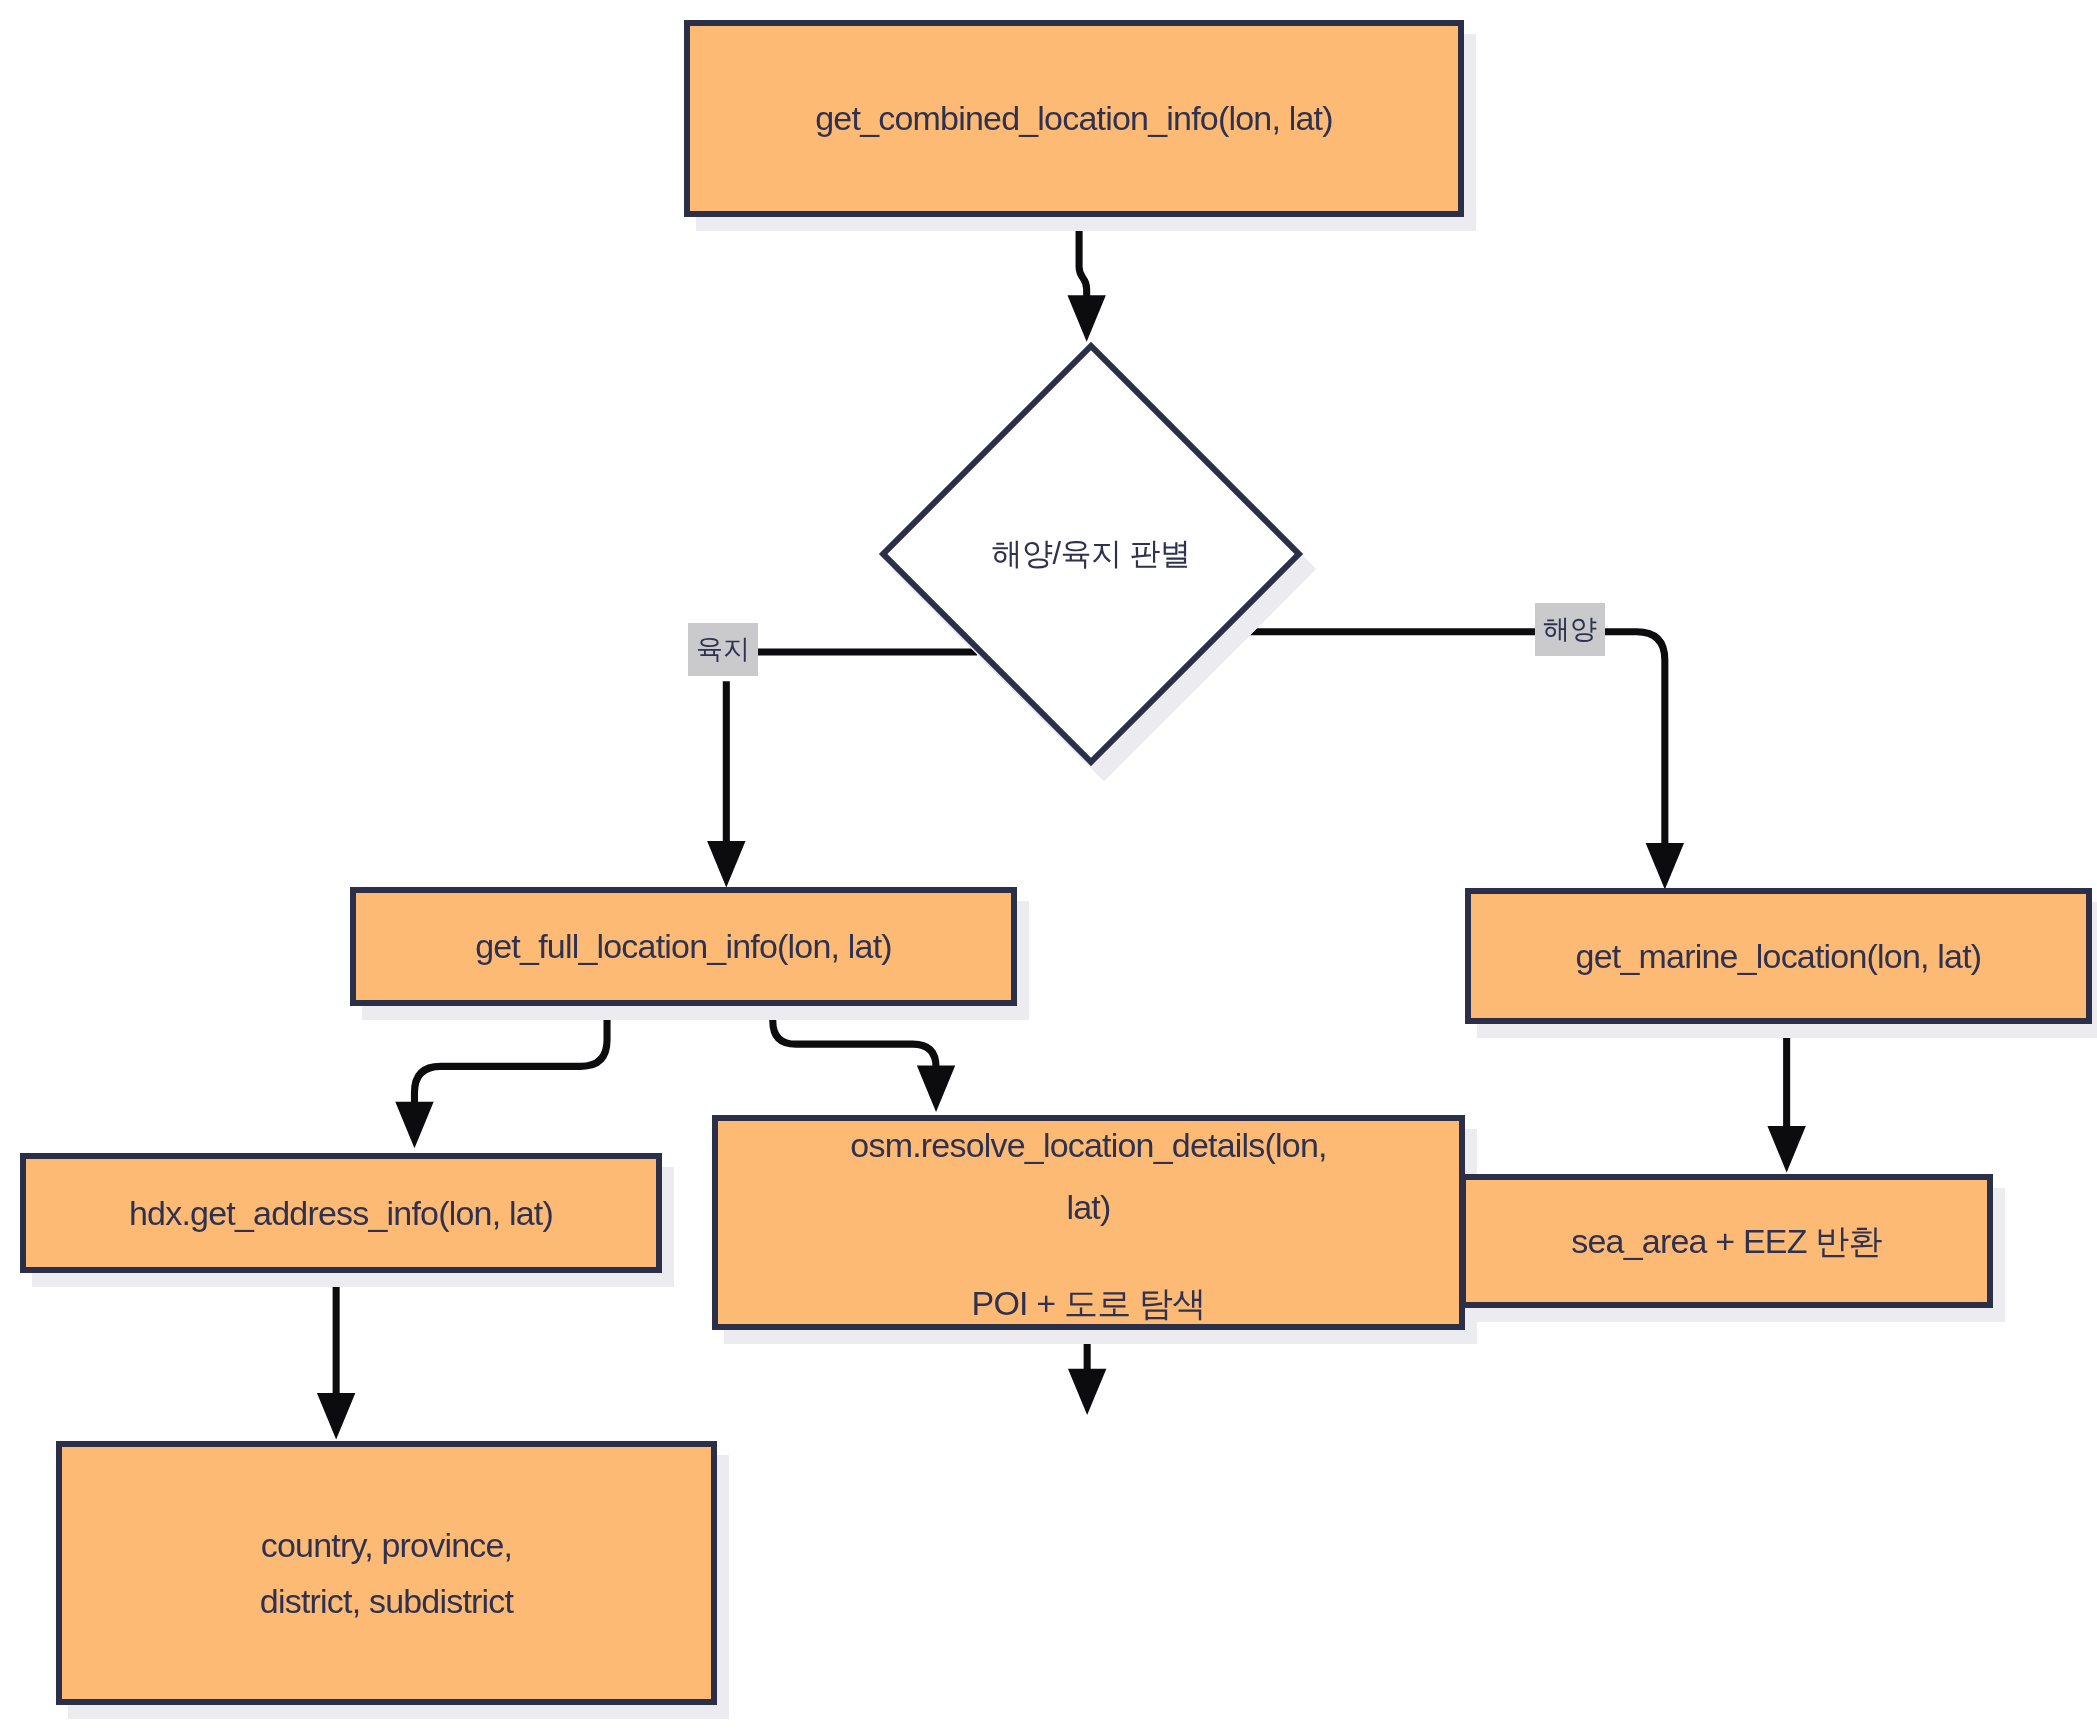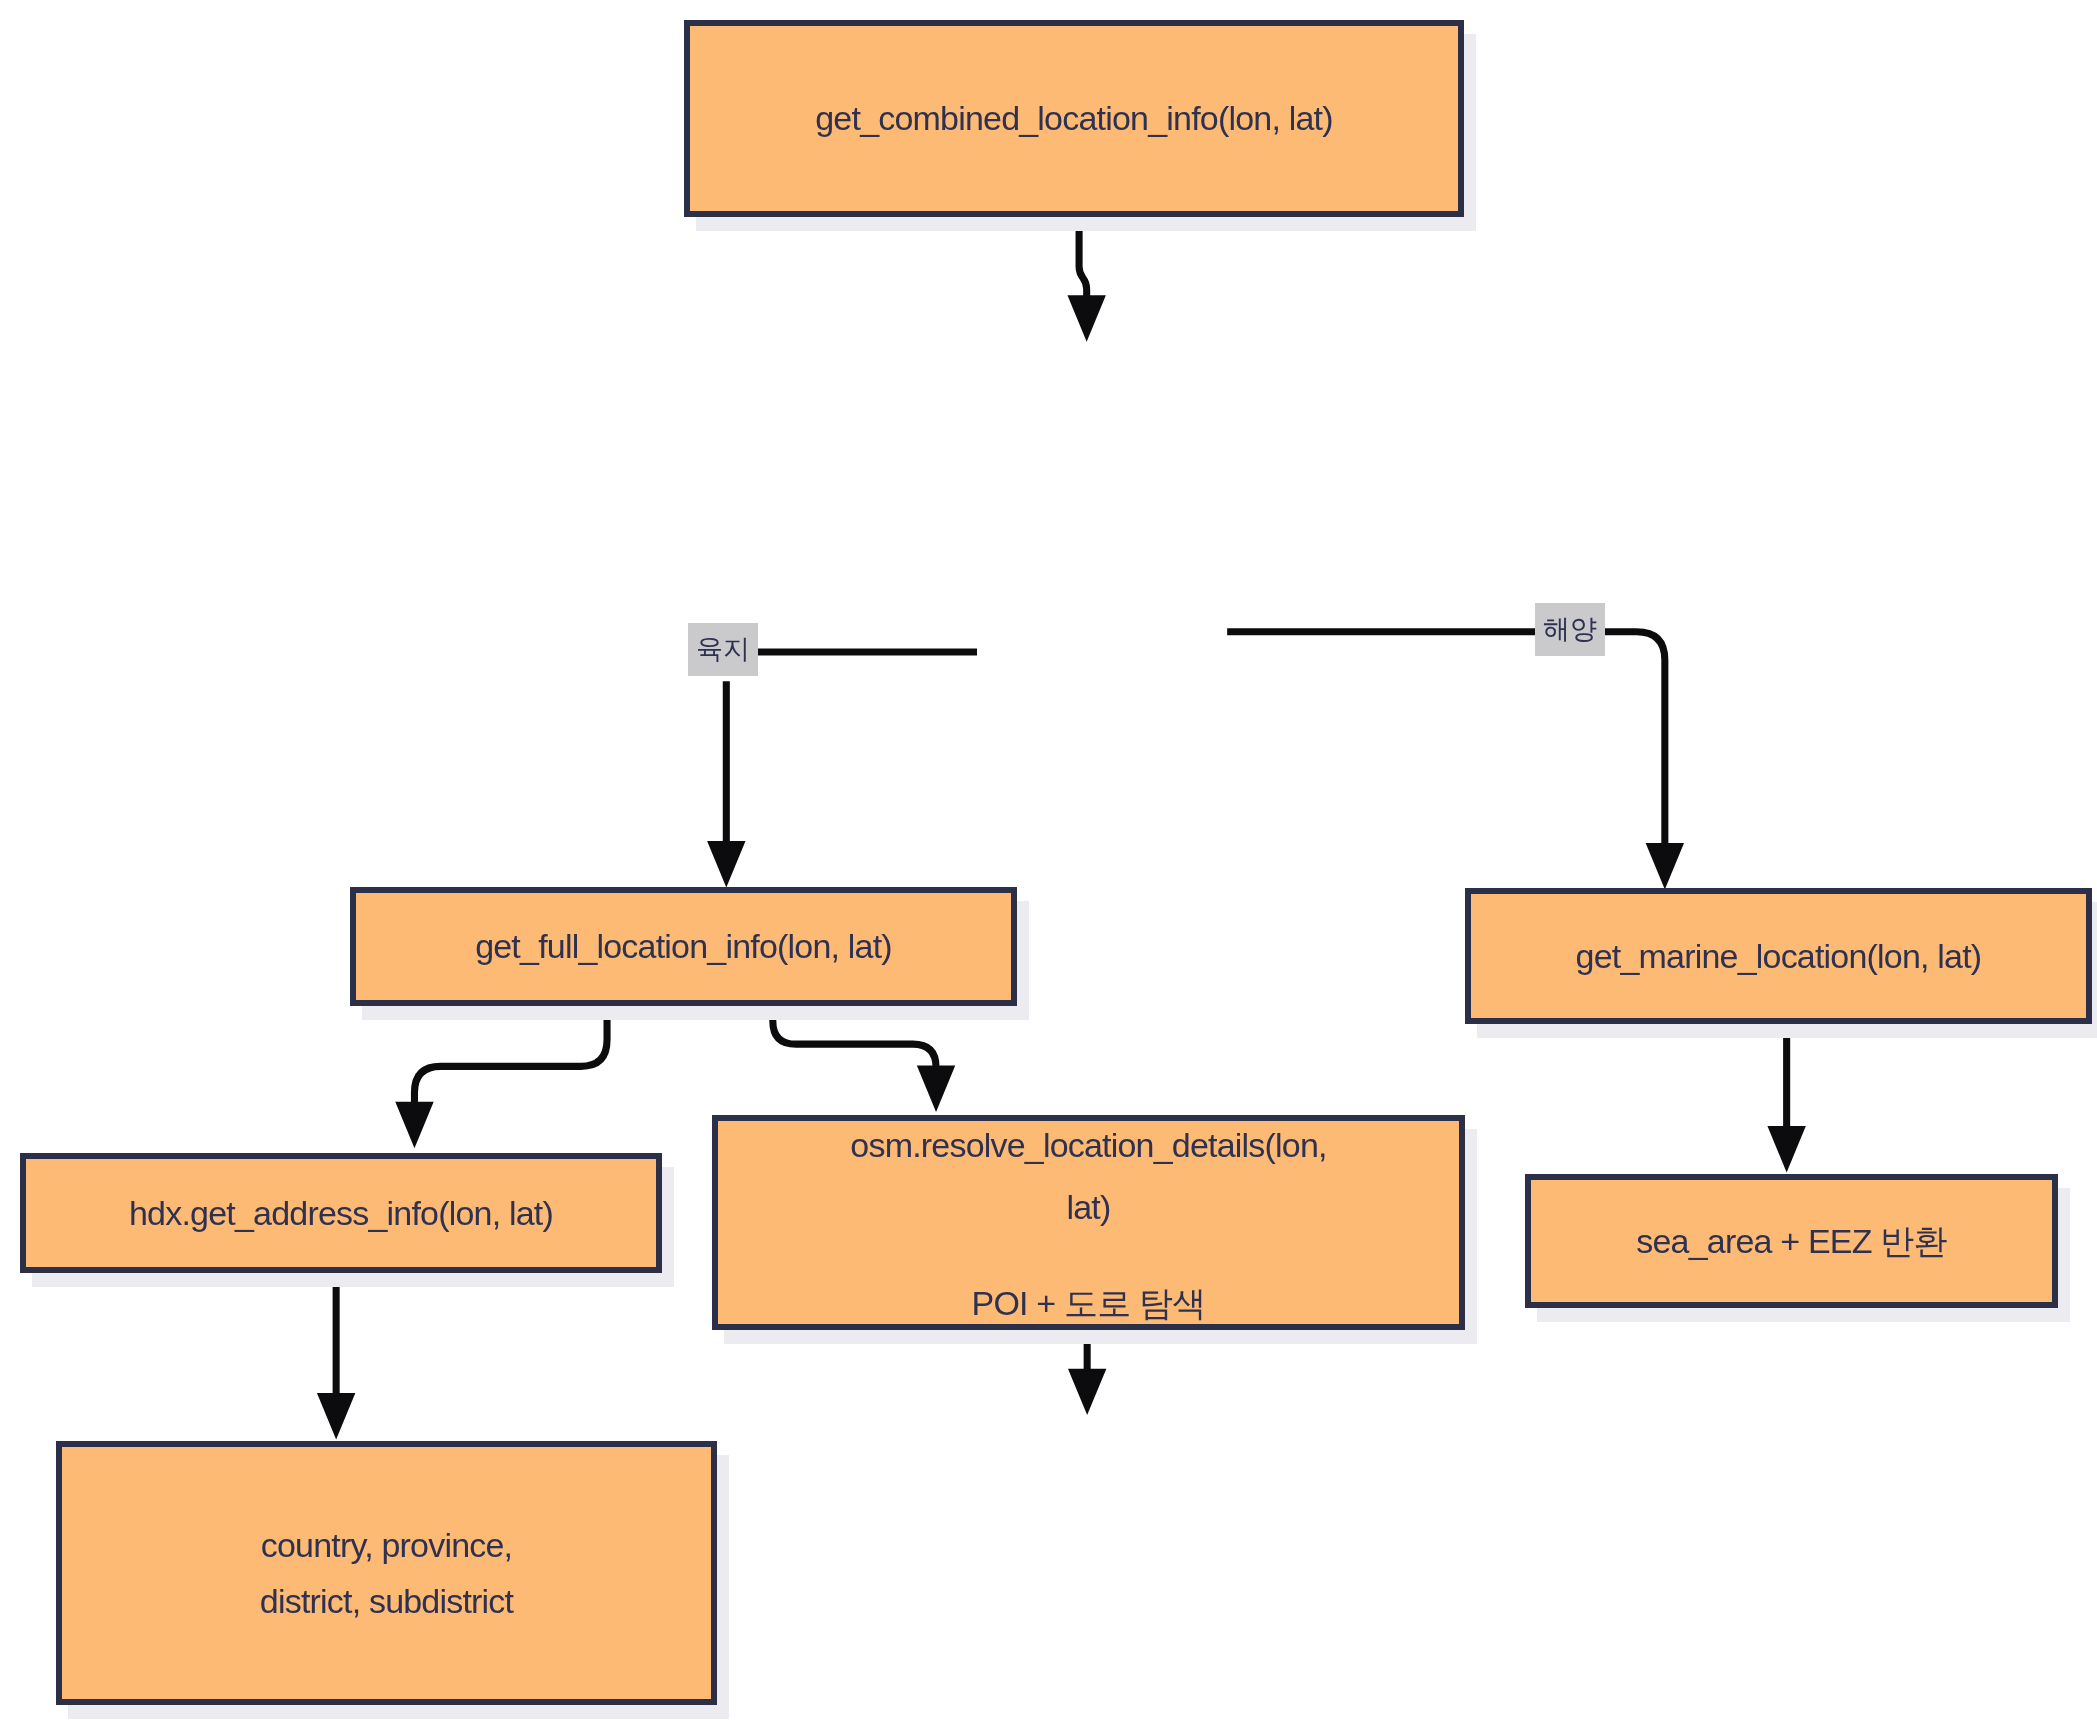--- a/index.html
+++ b/index.html
@@ -82,20 +82,24 @@
       <path d="M665,2848 L627,2756 L703,2756 Z"></path>
       <path d="M2151,2800 L2113,2708 L2189,2708 Z"></path>
       <path d="M3535,2320 L3497,2228 L3573,2228 Z"></path>
     </g>
   </svg>
 
   <div class="node" style="left:684px;top:20px;width:780px;height:197px;">
     <span class="lbl">get_combined_location_info(lon, lat)</span>
   </div>
 
+  <div class="diamond-wrap">
+    <div class="diamond"></div>
+    <div class="diamond-label">해양/육지 판별</div>
+  </div>
 
   <div class="edge-label" style="left:688px;top:623px;">육지</div>
   <div class="edge-label" style="left:1535px;top:603px;">해양</div>
 
   <div class="node" style="left:350px;top:887px;width:667px;height:119px;">
     <span class="lbl">get_full_location_info(lon, lat)</span>
   </div>
 
   <div class="node" style="left:20px;top:1153px;width:642px;height:120px;align-items:center;">
     <span class="lbl">hdx.get_address_info(lon, lat)</span>
@@ -110,18 +114,18 @@
   <div class="node" style="left:56px;top:1441px;width:661px;height:264px;">
     <span class="lbl">country, province,
 district, subdistrict</span>
   </div>
 
 
   <div class="node" style="left:1465px;top:888px;width:627px;height:136px;">
     <span class="lbl">get_marine_location(lon, lat)</span>
   </div>
 
-  <div class="node" style="left:1525px;top:1174px;width:533px;height:134px;">
+  <div class="node" style="left:1460px;top:1174px;width:533px;height:134px;">
     <span class="lbl">sea_area + EEZ 반환</span>
   </div>
 
 </div>
 
 
 </body></html>

